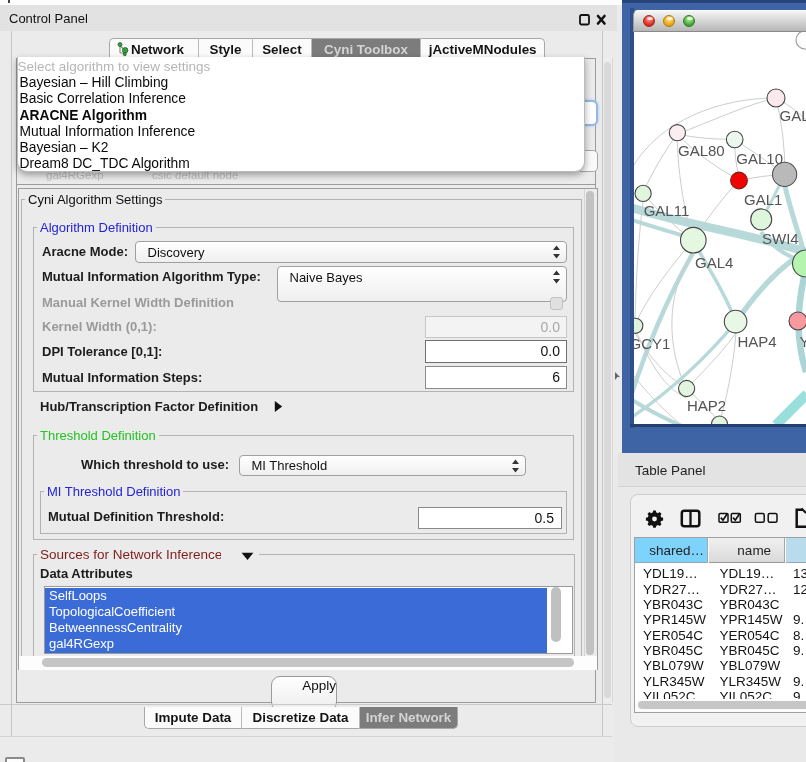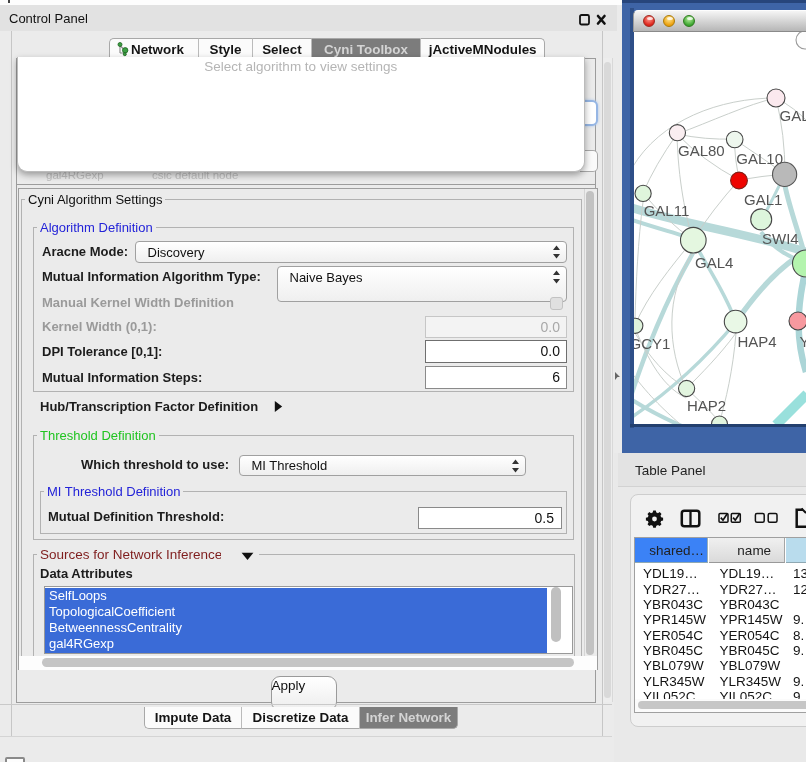--- a/index.html
+++ b/index.html
@@ -134,21 +134,21 @@
     <rect x="768.2" y="513.4" width="8.8" height="8.8" rx="1.5"></rect>
     <path d="M720.8,517.6 l2.2,2.6 4.2-6.4" stroke-width="1.7"></path>
     <path d="M733.1,517.6 l2.2,2.6 4.2-6.4" stroke-width="1.7"></path>
   </g>
   <path d="M803,509.7 h-6.3 v17 h9.3" fill="none" stroke="#111" stroke-width="2.5"></path>
   <path d="M801.5,508.5 l4.5,4.5" stroke="#111" stroke-width="2"></path>
 </svg>
 </div>
 
 <div class="abs" style="left:634px; top:536.5px; width:172px; height:176px; background:#fff; border:1px solid #a0a0a0; border-right:none; overflow:hidden;">
-  <div class="abs" style="left:0; top:0; width:73px; height:25px; background:#3b82f6; border-right:1px solid #98afb8; border-bottom:1px solid #8fa8b2; font-size:13.5px; color:#222; text-align:right; line-height:25px; padding-right:3px;">shared…</div>
+  <div class="abs" style="left:0; top:0; width:73px; height:25px; background:#7dd3fc; border-right:1px solid #98afb8; border-bottom:1px solid #8fa8b2; font-size:13.5px; color:#222; text-align:right; line-height:25px; padding-right:3px;">shared…</div>
   <div class="abs" style="left:74px; top:0; width:75.5px; height:25px; background:linear-gradient(#f0f0f0,#dadada); border-right:1px solid #a5a5a5; border-bottom:1px solid #999; font-size:13.5px; color:#222; text-align:center; line-height:25px; padding-left:16px;">name</div>
   <div class="abs" style="left:150.5px; top:0; width:21.5px; height:25px; background:#b9dced; border-bottom:1px solid #8fa8b2;"></div>
   <div class="abs" style="left:0; top:28.8px; width:172px; font-size:13.5px; color:#141414; line-height:15.35px;">
     <div style="position:absolute; left:8px; top:0;">YDL19…<br>YDR27…<br>YBR043C<br>YPR145W<br>YER054C<br>YBR045C<br>YBL079W<br>YLR345W<br>YIL052C</div>
     <div style="position:absolute; left:84.5px; top:0;">YDL19…<br>YDR27…<br>YBR043C<br>YPR145W<br>YER054C<br>YBR045C<br>YBL079W<br>YLR345W<br>YIL052C</div>
     <div style="position:absolute; left:158px; top:0;">13<br>12<br>&nbsp;<br>9.<br>8.<br>9.<br>&nbsp;<br>9.<br>9.</div>
   </div>
   <div class="abs" style="left:0px; top:161px; width:172px; height:15px; background:#fbfbfb;"></div>
   <div class="abs" style="left:2.5px; top:163px; width:169.5px; height:8.5px; background:#c6c6c6; border-radius:5px 0 0 5px;"></div>
 </div>
@@ -244,31 +244,32 @@
   <svg class="abs" style="left:240px; top:550.5px;" width="15" height="10" viewBox="0 0 15 11">
       <path d="M1,2 L14,2 L7.5,10 Z" fill="#111"></path>
     </svg>
   <div class="abs lbl" style="left:40px; top:566px;">Data Attributes</div>
   <div class="abs" style="left:44px; top:586px; width:529px; height:68px; border:1px solid #999; background:#fff; overflow:hidden;">
     <div class="abs" style="left:0; top:1px; width:502px; height:66px; background:#3a6bd7; color:#fff; font-size:13px; line-height:16px; padding-left:4px;">SelfLoops<br>TopologicalCoefficient<br>BetweennessCentrality<br>gal4RGexp</div>
     <div class="abs" style="left:506px; top:0px; width:10px; height:55px; background:#c0c0c0; border-radius:5px;"></div>
   </div>
 </div>
 
-<div class="abs" style="left:270.5px; top:675.5px; width:66.5px; height:35px; border:1px solid #9a9a9a; border-radius:9px; background:linear-gradient(#fff,#ededed); font-size:13.5px; color:#111; text-align:left; line-height:17px;">Apply</div>
+<div class="abs" style="left:270.5px; top:675.5px; width:66.5px; height:35px; border:1px solid #9a9a9a; border-radius:9px; background:linear-gradient(#fff,#ededed); font-size:13.5px; color:#111; text-align:right; line-height:17px;">Apply</div>
 <div class="abs" style="left:0px; top:704px; width:612px; height:1px; background:#c9c9c9;"></div>
 <div class="abs" id="btabs" style="left:144px; top:707px; height:22px; white-space:nowrap;">
   <div class="tab" style="width:97px; border-left:1px solid #a8a8a8; border-top:none; border-bottom:1px solid #a8a8a8; border-radius:0 0 0 5px; padding-top:3px; height:22px;">Impute Data</div><div class="tab" style="width:118px; border-left:1px solid #bbb; border-top:none; border-bottom:1px solid #a8a8a8; padding-top:3px; height:22px;">Discretize Data</div><div class="tab" style="width:99px; border-left:1px solid #bbb; border-right:1px solid #a8a8a8; border-top:none; border-bottom:1px solid #a8a8a8; border-radius:0 0 5px 0; background:#7c7c7c; color:#d4d4d4; padding-top:3px; height:22px;">Infer Network</div>
 </div>
 <div class="abs" style="left:0px; top:736px; width:612px; height:1px; background:#d4d4d4;"></div>
 <div class="abs" style="left:4.5px; top:756.5px; width:20px; height:12px; border:2px solid #8a8a8a; border-radius:2px; background:#fdfdfd;"></div>
 
 <div class="abs" style="z-index:4; left:578px; top:100px; width:20px; height:26px; background:#fff; border:2px solid #96b6e4; border-left:none; border-radius:0 6px 6px 0; box-shadow:0 0 3px #a8c4ea;"></div>
 <div class="abs" style="z-index:4; left:580px; top:150px; width:18px; height:22px; background:#fafafa; border:1px solid #a8a8a8; border-left:none; border-radius:0 5px 5px 0;"></div>
 <div class="abs" style="z-index:4; left:46px; top:169px; font-size:11.5px; color:#c0c0c0;">gal4RGexp</div>
 <div class="abs" style="z-index:4; left:152px; top:169px; font-size:11.5px; color:#c0c0c0;">csic default node</div>
 <svg class="abs" style="left:614px; top:372px;" width="6" height="8" viewBox="0 0 6 8">
     <path d="M1,8 L1,0 L6,5 L3.5,5 Z" fill="#666"></path>
   </svg>
 
 <div class="abs" id="popup" style="z-index:10; left:16.5px; top:56.5px; width:568.5px; height:115.5px; background:#fff; border:1px solid #bbb; border-top:none; border-radius:0 0 10px 10px; box-shadow:0 3px 7px rgba(0,0,0,0.35); font-size:13.5px; color:#0a0a0a;">
-  <div style="text-align:center; color:#b5b5b5; padding-top:2px; height:18.5px;">Select algorithm to view settings</div>
+  <div style="color:#b5b5b5; padding-top:2px; height:18.5px;">Select algorithm to view settings</div>
+  <div style="padding-left:2px; line-height:16.3px; font-size:13.8px;">Bayesian – Hill Climbing<br>Basic Correlation Inference<br><span class="b">ARACNE Algorithm</span><br>Mutual Information Inference<br>Bayesian – K2<br>Dream8 DC_TDC Algorithm</div>
 </div>
 
 </body></html>

